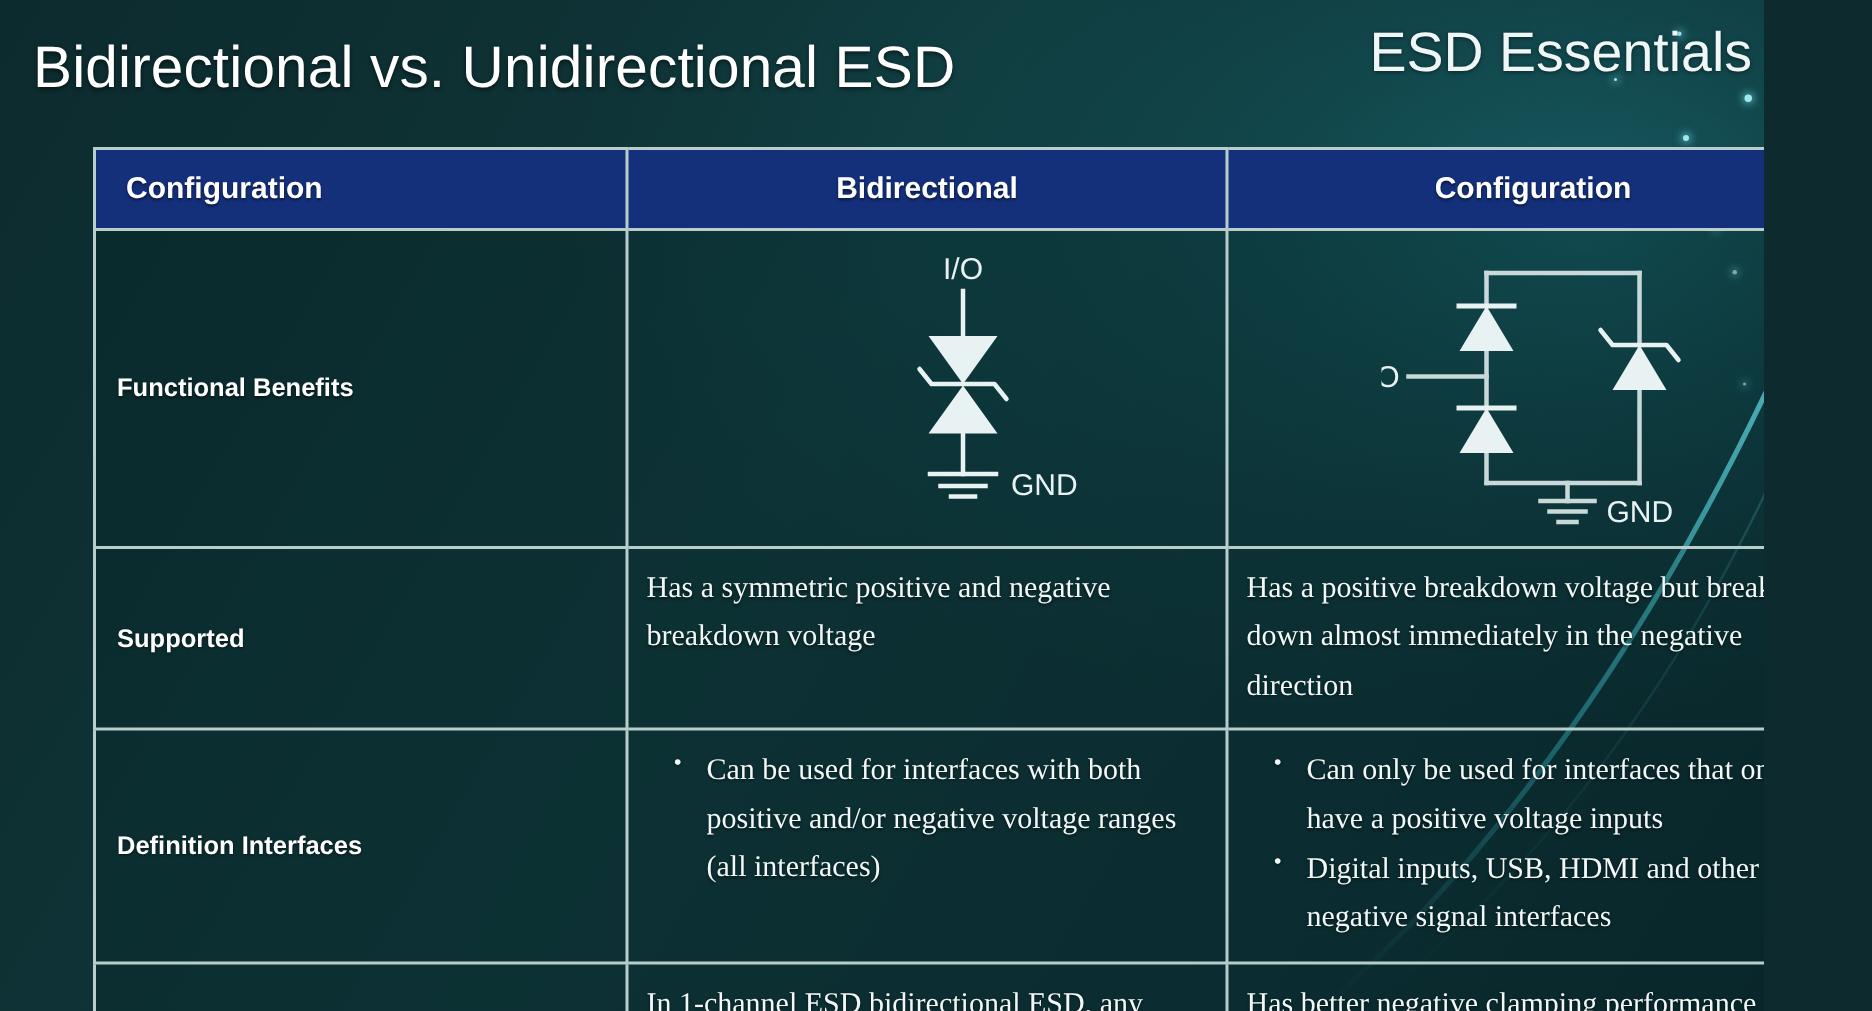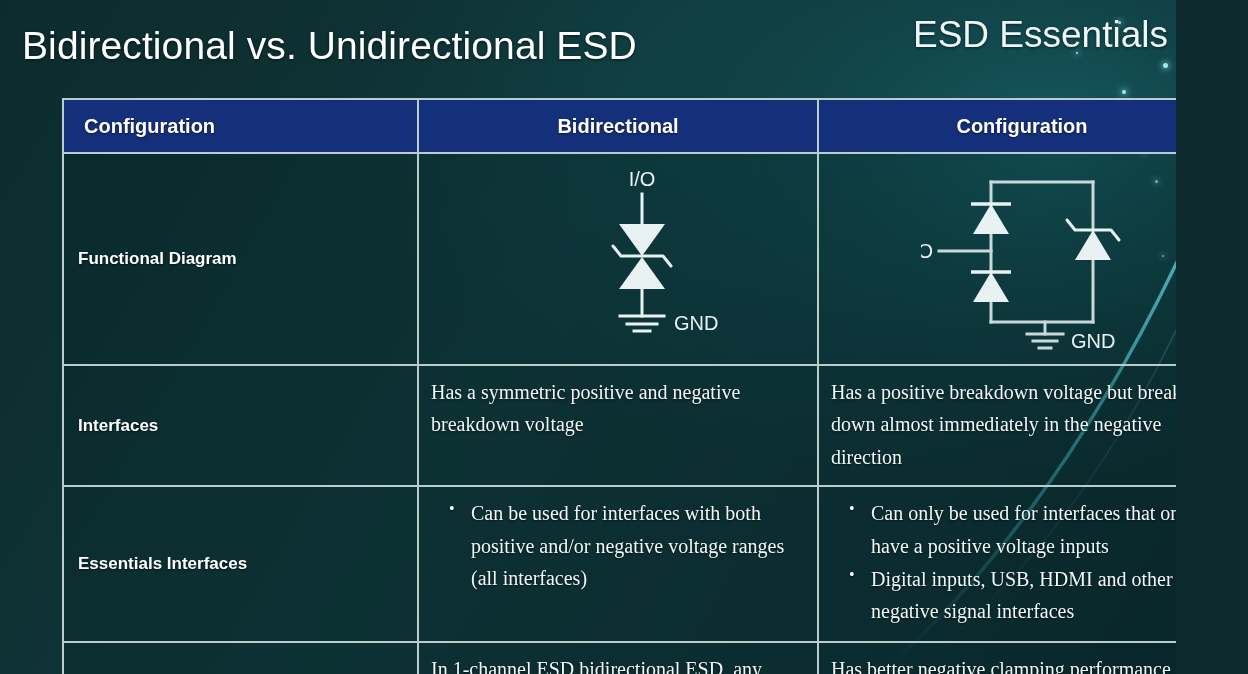--- a/index.html
+++ b/index.html
@@ -196,21 +196,21 @@
     <thead>
       <tr>
         <th class="first">Configuration</th>
         <th>Bidirectional</th>
         <th>Configuration</th>
       </tr>
     </thead>
     <tbody>
 
       <tr>
-        <td class="row-label">Functional Diagram</td>
+        <td class="row-label">Functional Benefits</td>
         <td class="diagram-cell">
           <svg class="diag-svg" width="190" height="190" viewBox="0 0 190 190">
             <g stroke="#e9f2f2" stroke-width="3" fill="none" stroke-linecap="square">
 
               <line x1="95" y1="30" x2="95" y2="60"></line>
 
               <line x1="95" y1="125" x2="95" y2="152"></line>
 
               <line x1="73" y1="152" x2="117" y2="152"></line>
               <line x1="80" y1="160" x2="110" y2="160"></line>
@@ -261,27 +261,27 @@
             <g stroke="#e9f2f2" stroke-width="3" fill="none" stroke-linecap="round" stroke-linejoin="round">
               <path d="M 146 58 L 154 68 L 190 68 L 198 78"></path>
             </g>
             <text x="12" y="96" text-anchor="end" font-family="Liberation Sans, sans-serif" font-size="20" fill="#e9f2f2">I/O</text>
             <text x="150" y="186" text-anchor="start" font-family="Liberation Sans, sans-serif" font-size="20" fill="#e9f2f2">GND</text>
           </svg>
         </td>
       </tr>
 
       <tr>
-        <td class="row-label">Interfaces</td>
+        <td class="row-label">Supported</td>
         <td class="body-cell">Has a symmetric positive and negative breakdown voltage</td>
         <td class="body-cell">Has a positive breakdown voltage but breaks down almost immediately in the negative direction</td>
       </tr>
 
       <tr>
-        <td class="row-label">Essentials Interfaces</td>
+        <td class="row-label">Definition Interfaces</td>
         <td class="body-cell">
           <ul class="bullets">
             <li>Can be used for interfaces with both positive and/or negative voltage ranges (all interfaces)</li>
           </ul>
         </td>
         <td class="body-cell">
           <ul class="bullets">
             <li>Can only be used for interfaces that only have a positive voltage inputs</li>
             <li>Digital inputs, USB, HDMI and other negative signal interfaces</li>
           </ul>

